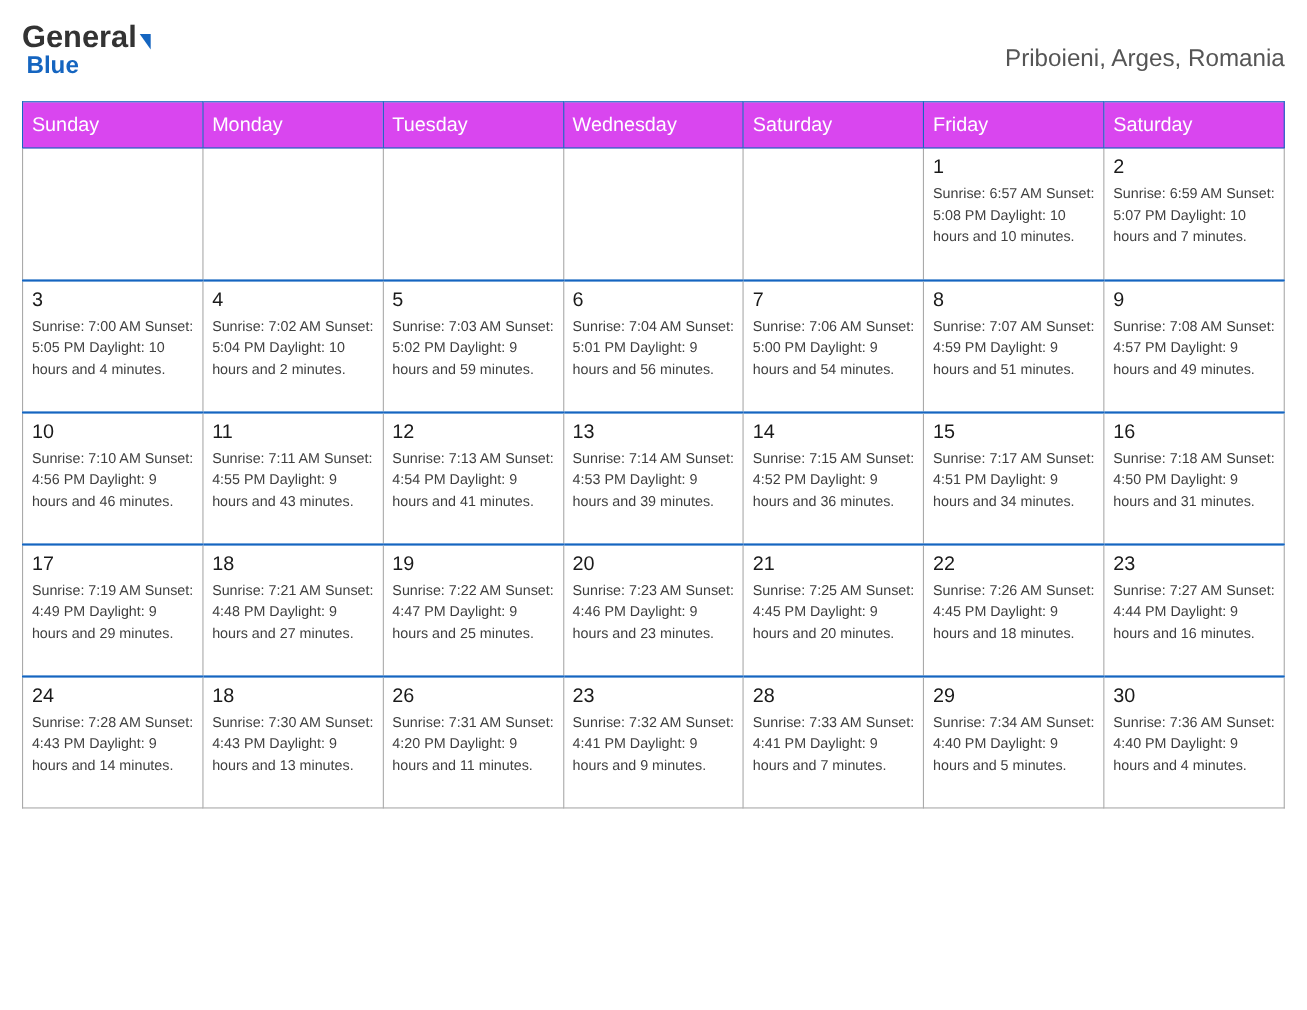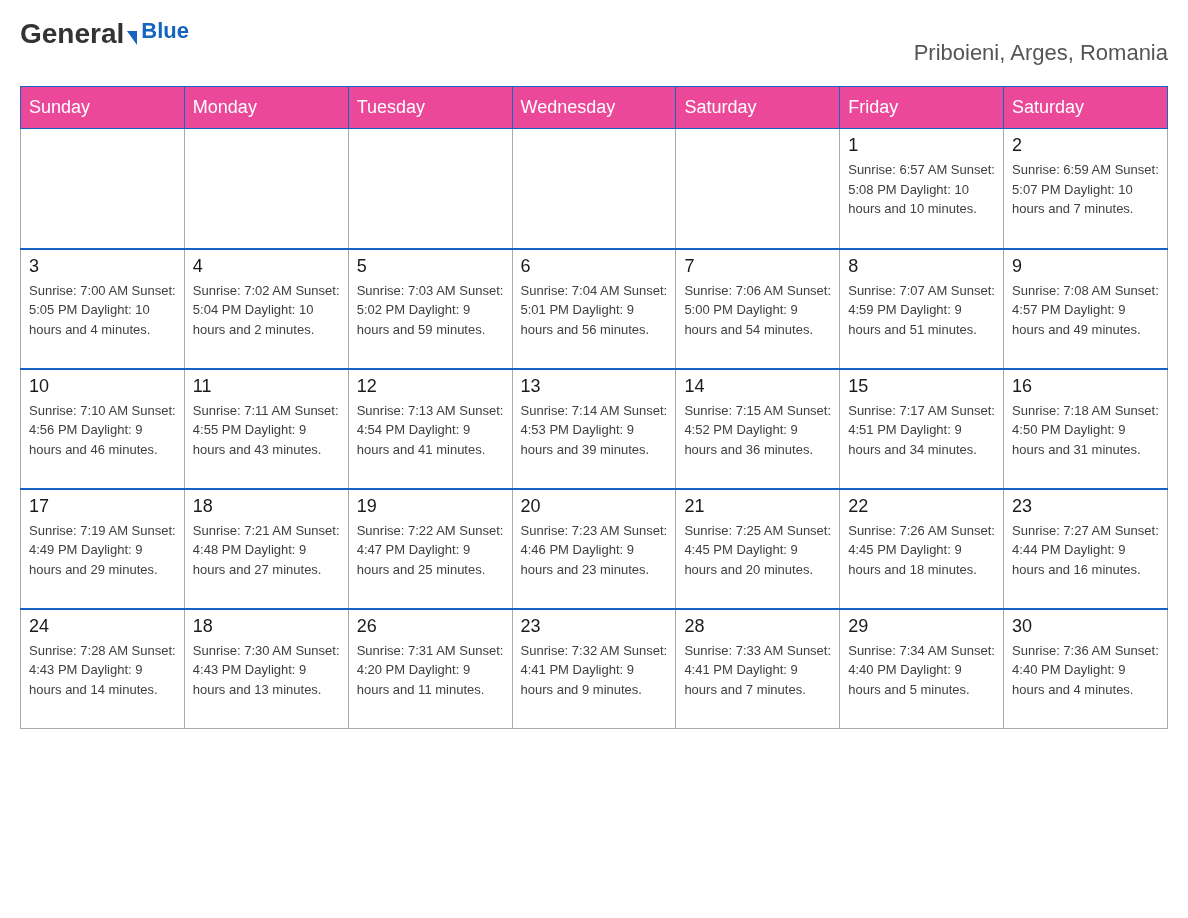--- a/index.html
+++ b/index.html
@@ -11,21 +11,21 @@
       padding: 20px;
     }
     .header {
       display: flex;
       justify-content: space-between;
       align-items: flex-start;
       margin-bottom: 20px;
     }
     .logo {
       display: flex;
-      flex-direction: row;
+      flex-direction: column;
       align-items: flex-start;
     }
     .logo-text {
       font-size: 28px;
       font-weight: bold;
       color: #1a1a1a;
       line-height: 1;
     }
     .logo-general { color: #333; }
     .logo-underline {
@@ -48,21 +48,21 @@
       font-size: 22px;
       color: #555;
       margin-top: 20px;
     }
     .calendar-table {
       width: 100%;
       border-collapse: collapse;
       table-layout: fixed;
     }
     .calendar-table th {
-      background-color: #ec4899;
+      background-color: #d946ef;
       color: #fff;
       padding: 10px 8px;
       font-size: 18px;
       font-weight: normal;
       text-align: left;
       border: 1px solid #1565c0;
     }
     .calendar-table td {
       border: 1px solid #aaa;
       vertical-align: top;

